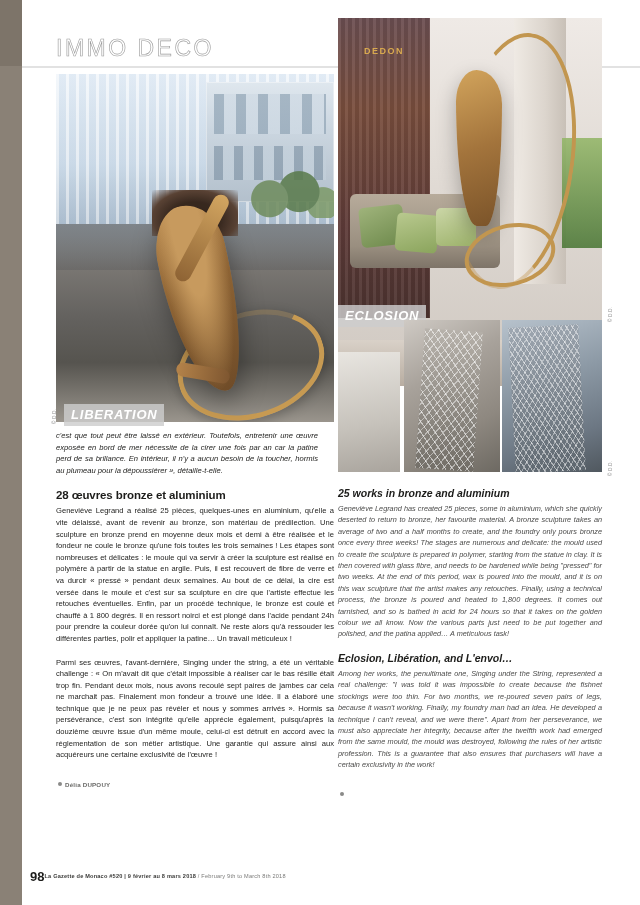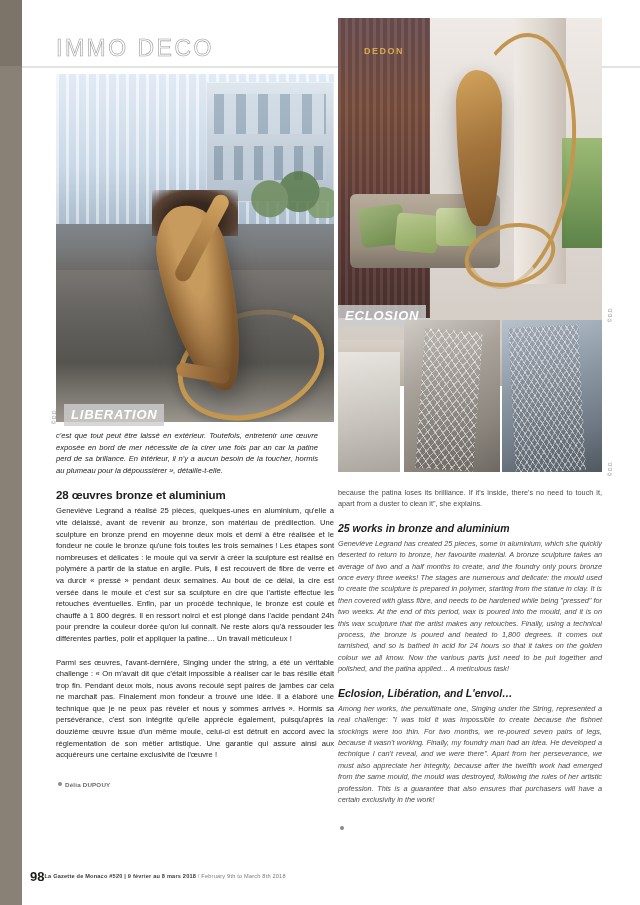--- a/index.html
+++ b/index.html
@@ -432,21 +432,20 @@
     <p class="p-intro">c'est que tout peut être laissé en extérieur. Toutefois, entretenir une œuvre exposée en bord de mer nécessite de la cirer une fois par an car la patine perd de sa brillance. En intérieur, il n'y a aucun besoin de la toucher, hormis au plumeau pour la dépoussiérer », détaille-t-elle.</p>
     <h2 class="h-sub">28 œuvres bronze et aluminium</h2>
     <p class="p-body">Geneviève Legrand a réalisé 25 pièces, quelques-unes en aluminium, qu'elle a vite délaissé, avant de revenir au bronze, son matériau de prédilection. Une sculpture en bronze prend en moyenne deux mois et demi à être réalisée et le fondeur ne coule le bronze qu'une fois toutes les trois semaines ! Les étapes sont nombreuses et délicates : le moule qui va servir à créer la sculpture est réalisé en polymère à partir de la statue en argile. Puis, il est recouvert de fibre de verre et va durcir « pressé » pendant deux semaines. Au bout de ce délai, la cire est versée dans le moule et c'est sur sa sculpture en cire que l'artiste effectue les retouches éventuelles. Enfin, par un procédé technique, le bronze est coulé et chauffé à 1 800 degrés. Il en ressort noirci et est plongé dans l'acide pendant 24h pour prendre la couleur dorée qu'on lui connaît. Ne reste alors qu'à ressouder les différentes parties, polir et appliquer la patine… Un travail méticuleux !</p>
     <p class="p-body">Parmi ses œuvres, l'avant-dernière, Singing under the string, a été un véritable challenge : « On m'avait dit que c'était impossible à réaliser car le bas résille était trop fin. Pendant deux mois, nous avons recoulé sept paires de jambes car cela ne marchait pas. Finalement mon fondeur a trouvé une idée. Il a élaboré une technique que je ne peux pas révéler et nous y sommes arrivés ». Hormis sa persévérance, c'est son intégrité qu'elle apprécie également, puisqu'après la douzième œuvre issue d'un même moule, celui-ci est détruit en accord avec la réglementation de son métier artistique. Une garantie qui assure ainsi aux acquéreurs une certaine exclusivité de l'œuvre !</p>
     <div>
       <span class="dot"></span><span class="byline">Délia DUPOUY</span>
     </div>
   </div>
 
   <div class="col col-right">
-    <p class="p-body-en p-body-en-roman">because the patina loses its brilliance. If it's inside, there's no need to touch it, apart from a duster to clean it", she explains.</p>
     <h2 class="h-sub-en">25 works in bronze and aluminium</h2>
     <p class="p-body-en">Geneviève Legrand has created 25 pieces, some in aluminium, which she quickly deserted to return to bronze, her favourite material. A bronze sculpture takes an average of two and a half months to create, and the foundry only pours bronze once every three weeks! The stages are numerous and delicate: the mould used to create the sculpture is prepared in polymer, starting from the statue in clay. It is then covered with glass fibre, and needs to be hardened while being "pressed" for two weeks. At the end of this period, wax is poured into the mould, and it is on this wax sculpture that the artist makes any retouches. Finally, using a technical process, the bronze is poured and heated to 1,800 degrees. It comes out tarnished, and so is bathed in acid for 24 hours so that it takes on the golden colour we all know. Now the various parts just need to be put together and polished, and the patina applied… A meticulous task!</p>
     <h2 class="h-sub-en">Eclosion, Libération, and L'envol…</h2>
     <p class="p-body-en">Among her works, the penultimate one, Singing under the String, represented a real challenge: "I was told it was impossible to create because the fishnet stockings were too thin. For two months, we re-poured seven pairs of legs, because it wasn't working. Finally, my foundry man had an idea. He developed a technique I can't reveal, and we were there". Apart from her perseverance, we must also appreciate her integrity, because after the twelfth work had emerged from the same mould, the mould was destroyed, following the rules of her artistic profession. This is a guarantee that also ensures that purchasers will have a certain exclusivity in the work!</p>
     <span class="dot"></span>
   </div>
 
   <div class="footer">
     <span class="folio">98</span>
     <span class="footer-text">

